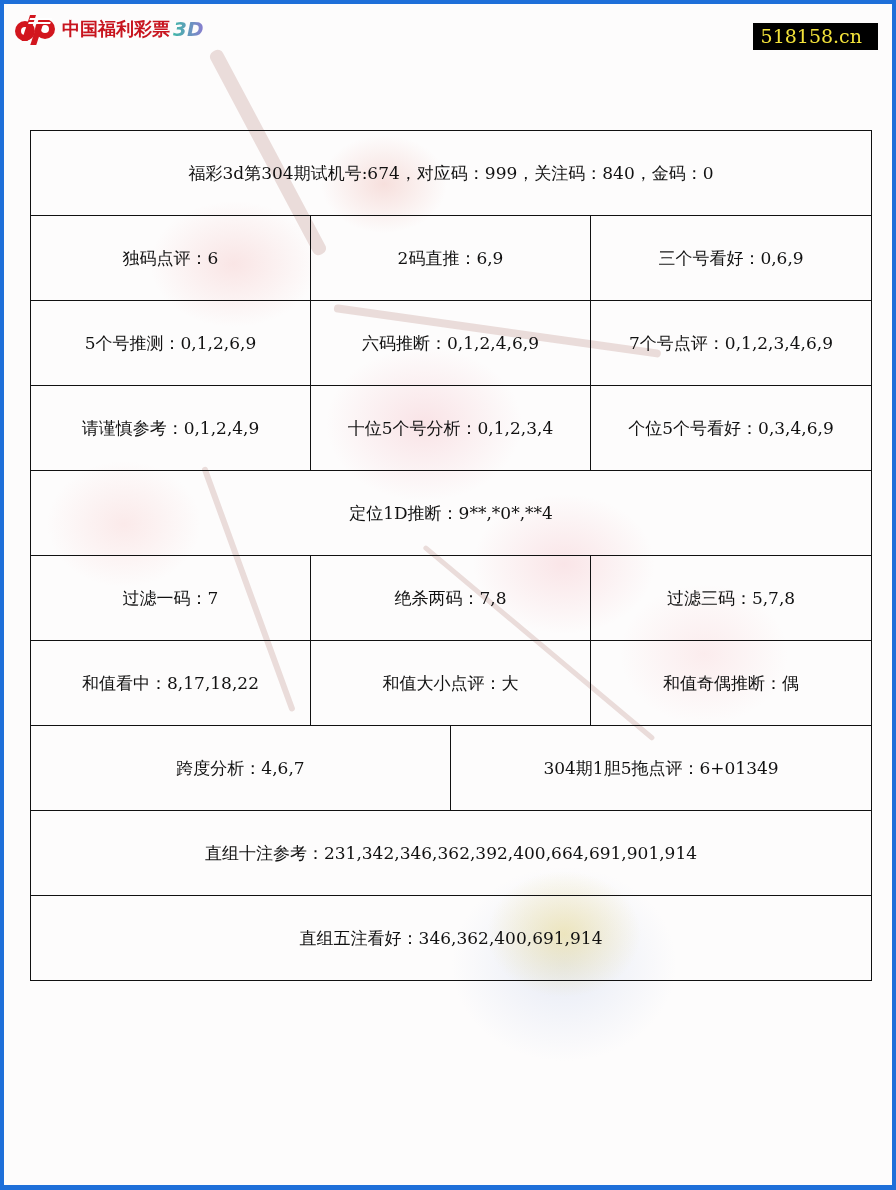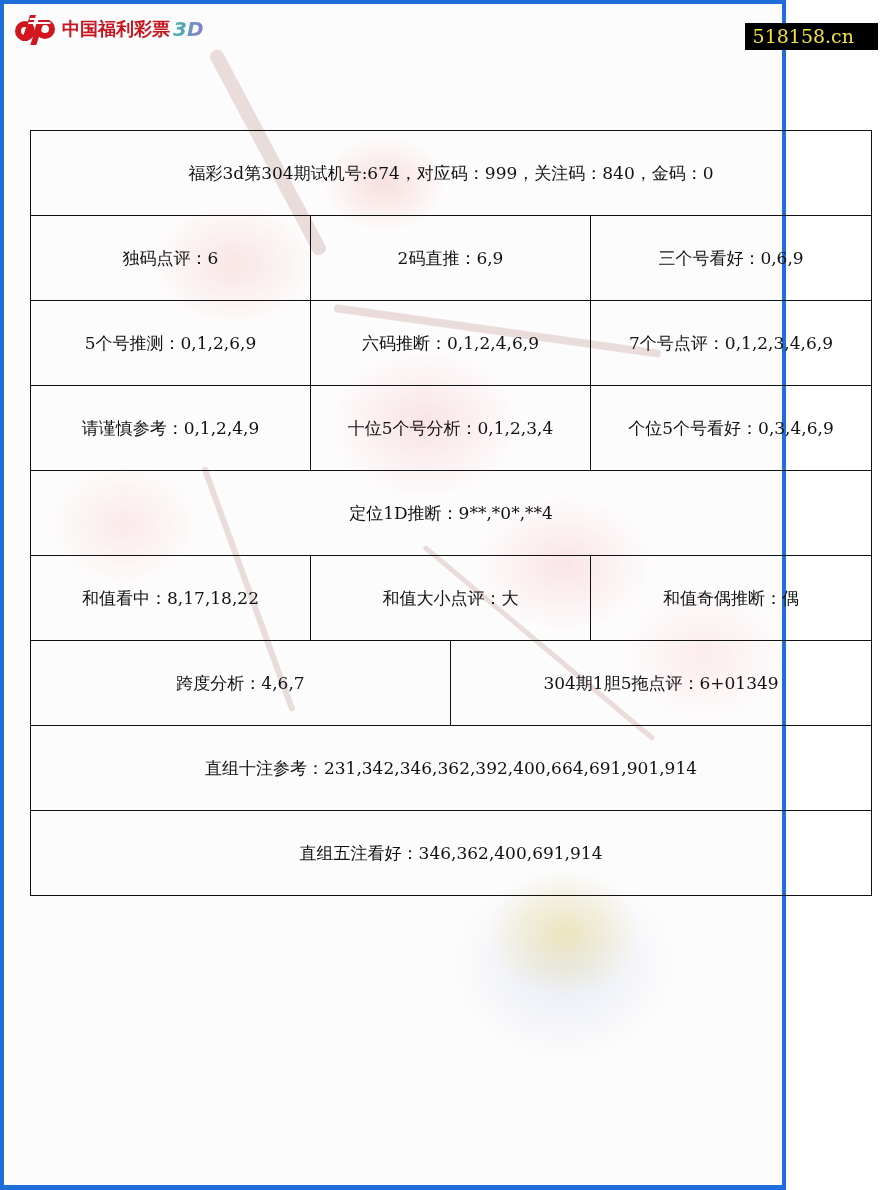--- a/index.html
+++ b/index.html
@@ -3,21 +3,21 @@
 <meta charset="utf-8">
 <style>
   html, body { margin: 0; padding: 0; }
   body {
     width: 896px; height: 1190px; overflow: hidden;
     font-family: "DejaVu Serif", "Liberation Serif", serif;
     background: #ffffff;
   }
   .frame {
     position: relative;
-    width: 786px; height: 1190px;
+    width: 896px; height: 1190px;
     box-sizing: border-box;
     border-top: 4px solid #1e6fd9;
     border-left: 4px solid #1e6fd9;
     border-right: 4px solid #1e6fd9;
     border-bottom: 5px solid #1e6fd9;
     background:
       radial-gradient(ellipse 120px 90px at 230px 260px, rgba(240,170,170,0.28), rgba(255,255,255,0) 70%),
       radial-gradient(ellipse 140px 110px at 420px 420px, rgba(240,170,180,0.30), rgba(255,255,255,0) 70%),
       radial-gradient(ellipse 110px 90px at 120px 520px, rgba(245,180,180,0.25), rgba(255,255,255,0) 70%),
       radial-gradient(ellipse 130px 100px at 560px 560px, rgba(240,160,170,0.25), rgba(255,255,255,0) 70%),
@@ -52,21 +52,21 @@
     font-family: "DejaVu Sans", "Liberation Sans", sans-serif;
     font-style: italic; font-weight: bold; font-size: 20px;
     background: linear-gradient(90deg, #3fb7a8, #8a7bd0);
     -webkit-background-clip: text; background-clip: text; color: transparent;
     margin-left: 3px;
   }
   .site-badge {
     position: absolute; right: 14px; top: 19px;
     background: #000000; color: #f2e23a;
     font-family: "DejaVu Serif", "Liberation Serif", serif;
-    font-size: 19px; padding: 2px 24px 3px 8px; line-height: 22px;
+    font-size: 19px; padding: 2px 16px 3px 8px; line-height: 22px;
   }
   .page-title {
     position: absolute; left: 0; top: 64px; width: 888px;
     text-align: center;
     color: #d3173c;
     font-family: "DejaVu Serif", "Liberation Serif", serif;
     font-size: 29px; letter-spacing: 0.5px;
     line-height: 40px;
   }
   .grid {
@@ -136,20 +136,25 @@
     </tr>
     <tr>
       <td>请谨慎参考：0,1,2,4,9</td>
       <td colspan="2">十位5个号分析：0,1,2,3,4</td>
       <td>个位5个号看好：0,3,4,6,9</td>
     </tr>
     <tr>
       <td colspan="4">定位1D推断：9**,*0*,**4</td>
     </tr>
     <tr>
+      <td>过滤一码：7</td>
+      <td colspan="2">绝杀两码：7,8</td>
+      <td>过滤三码：5,7,8</td>
+    </tr>
+    <tr>
       <td>和值看中：8,17,18,22</td>
       <td colspan="2">和值大小点评：大</td>
       <td>和值奇偶推断：偶</td>
     </tr>
     <tr>
       <td colspan="2">跨度分析：4,6,7</td>
       <td colspan="2">304期1胆5拖点评：6+01349</td>
     </tr>
     <tr>
       <td colspan="4">直组十注参考：231,342,346,362,392,400,664,691,901,914</td>

